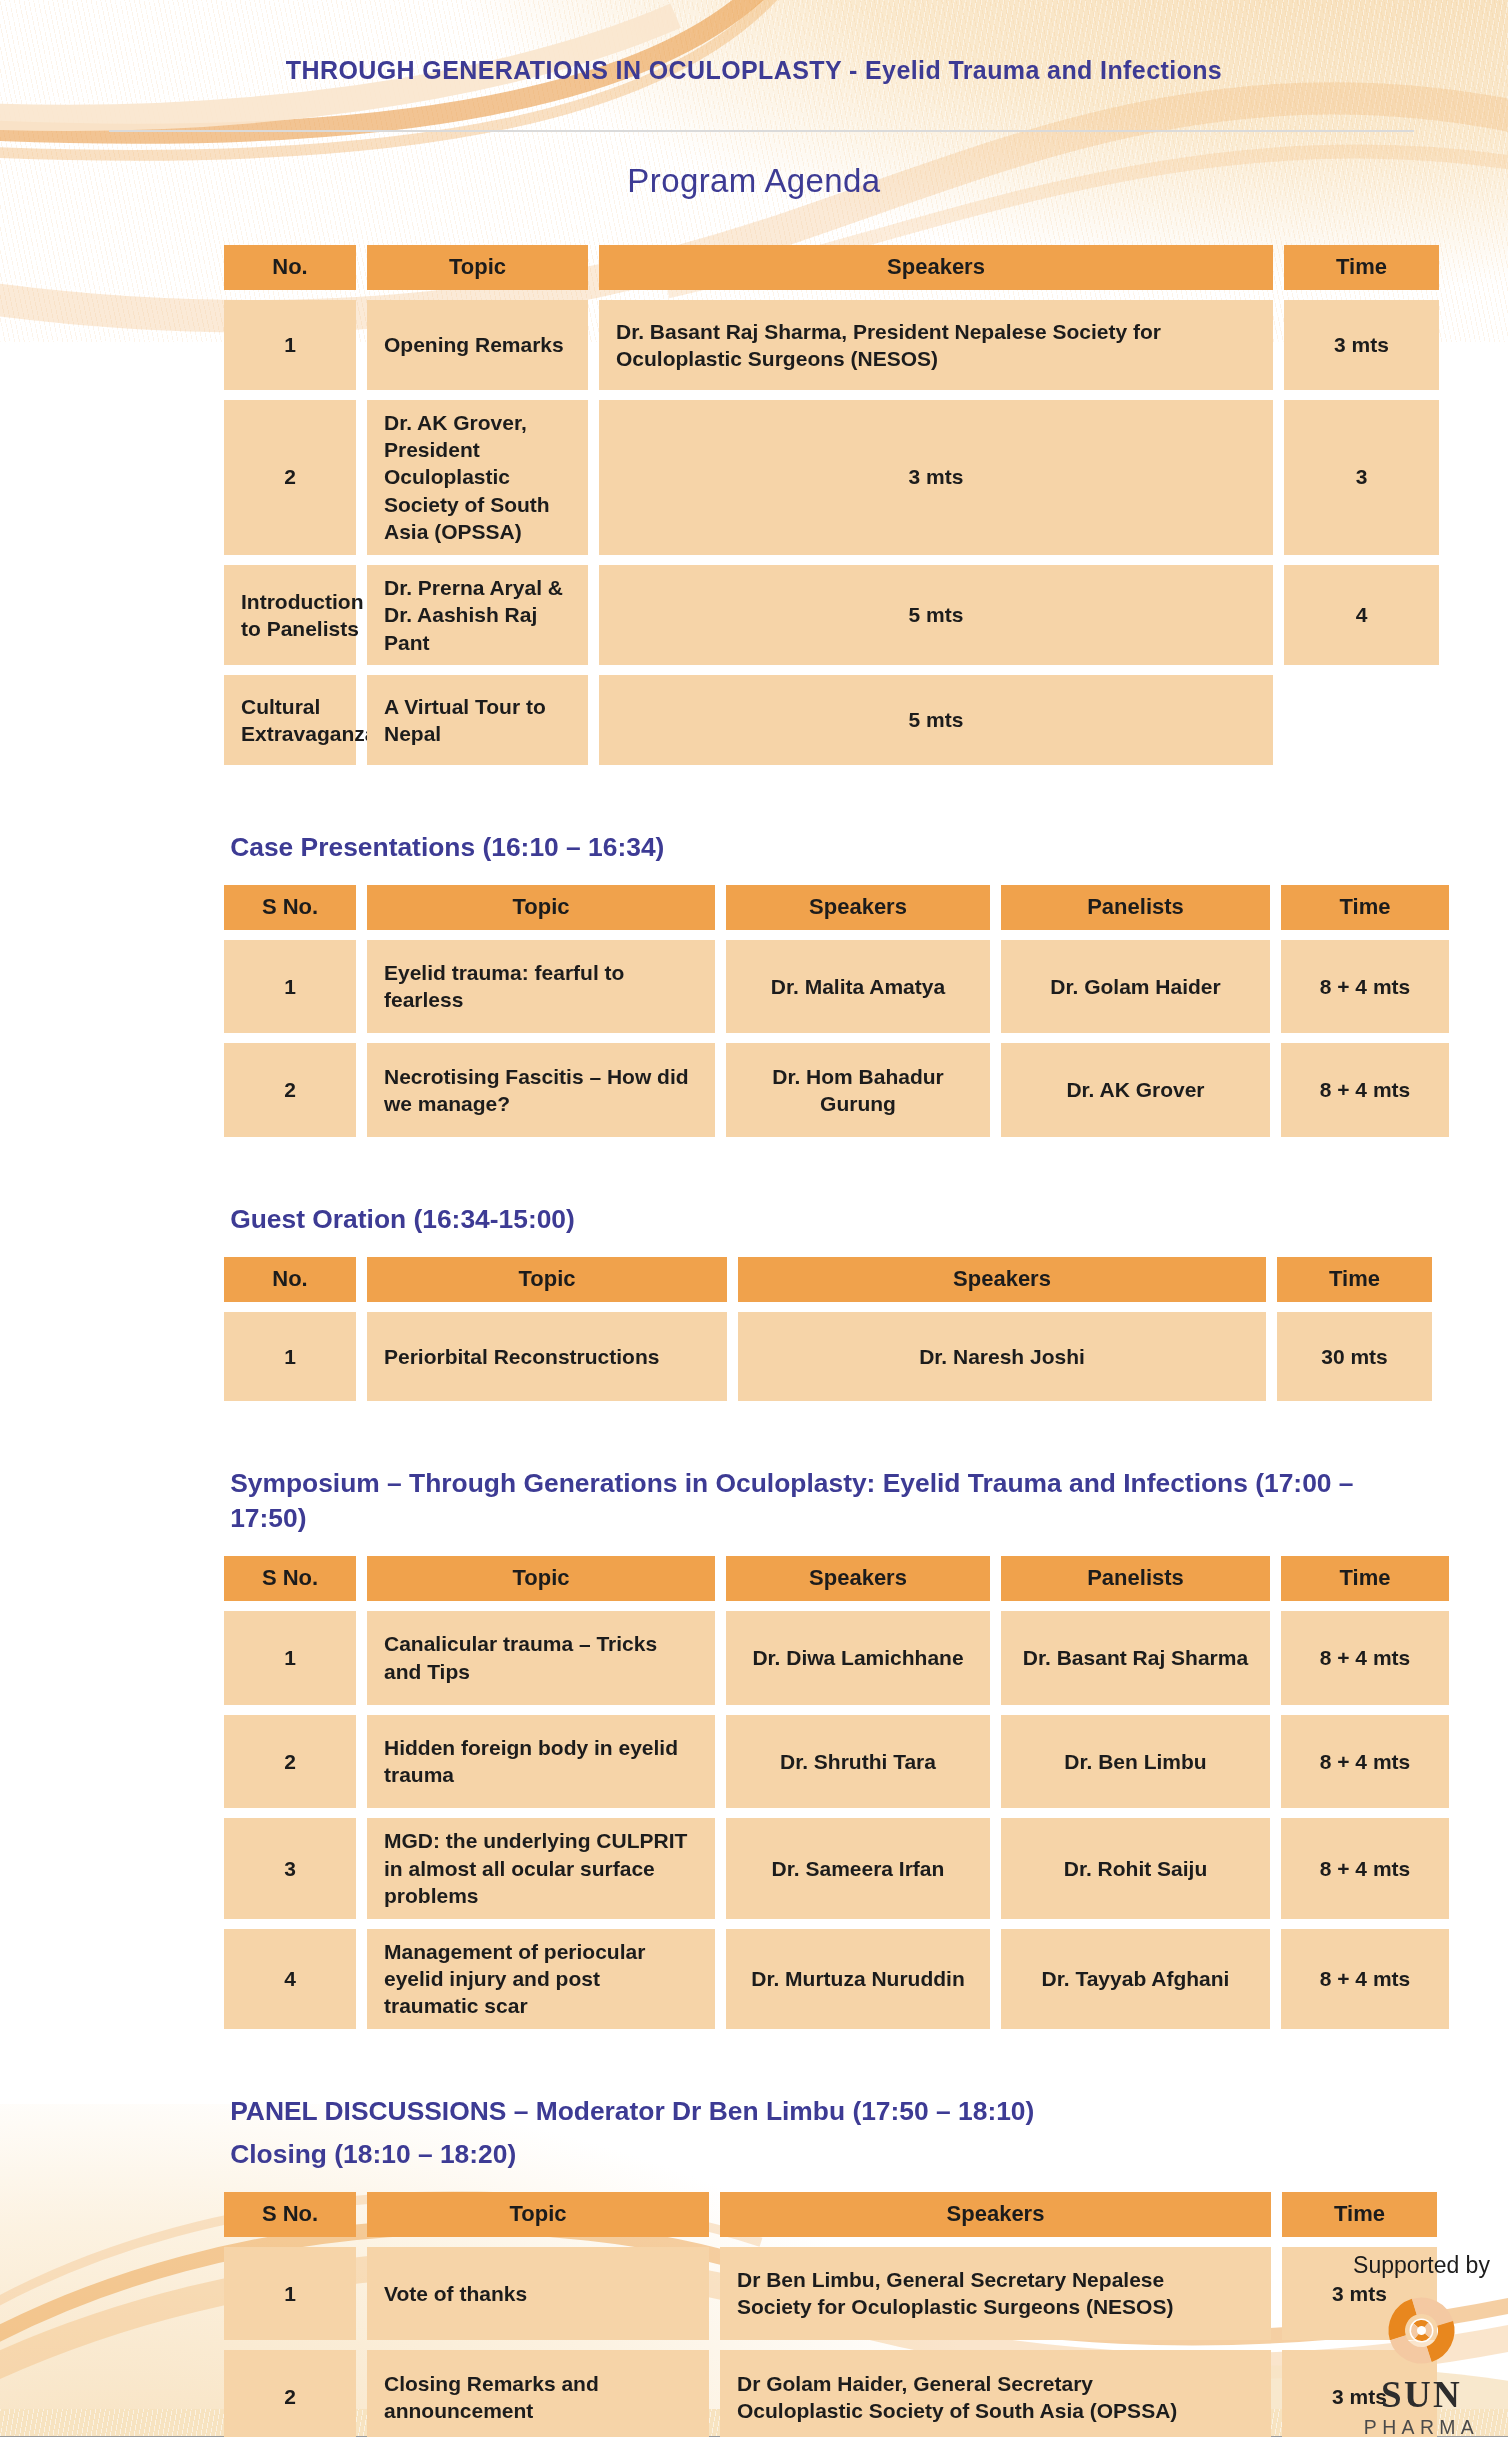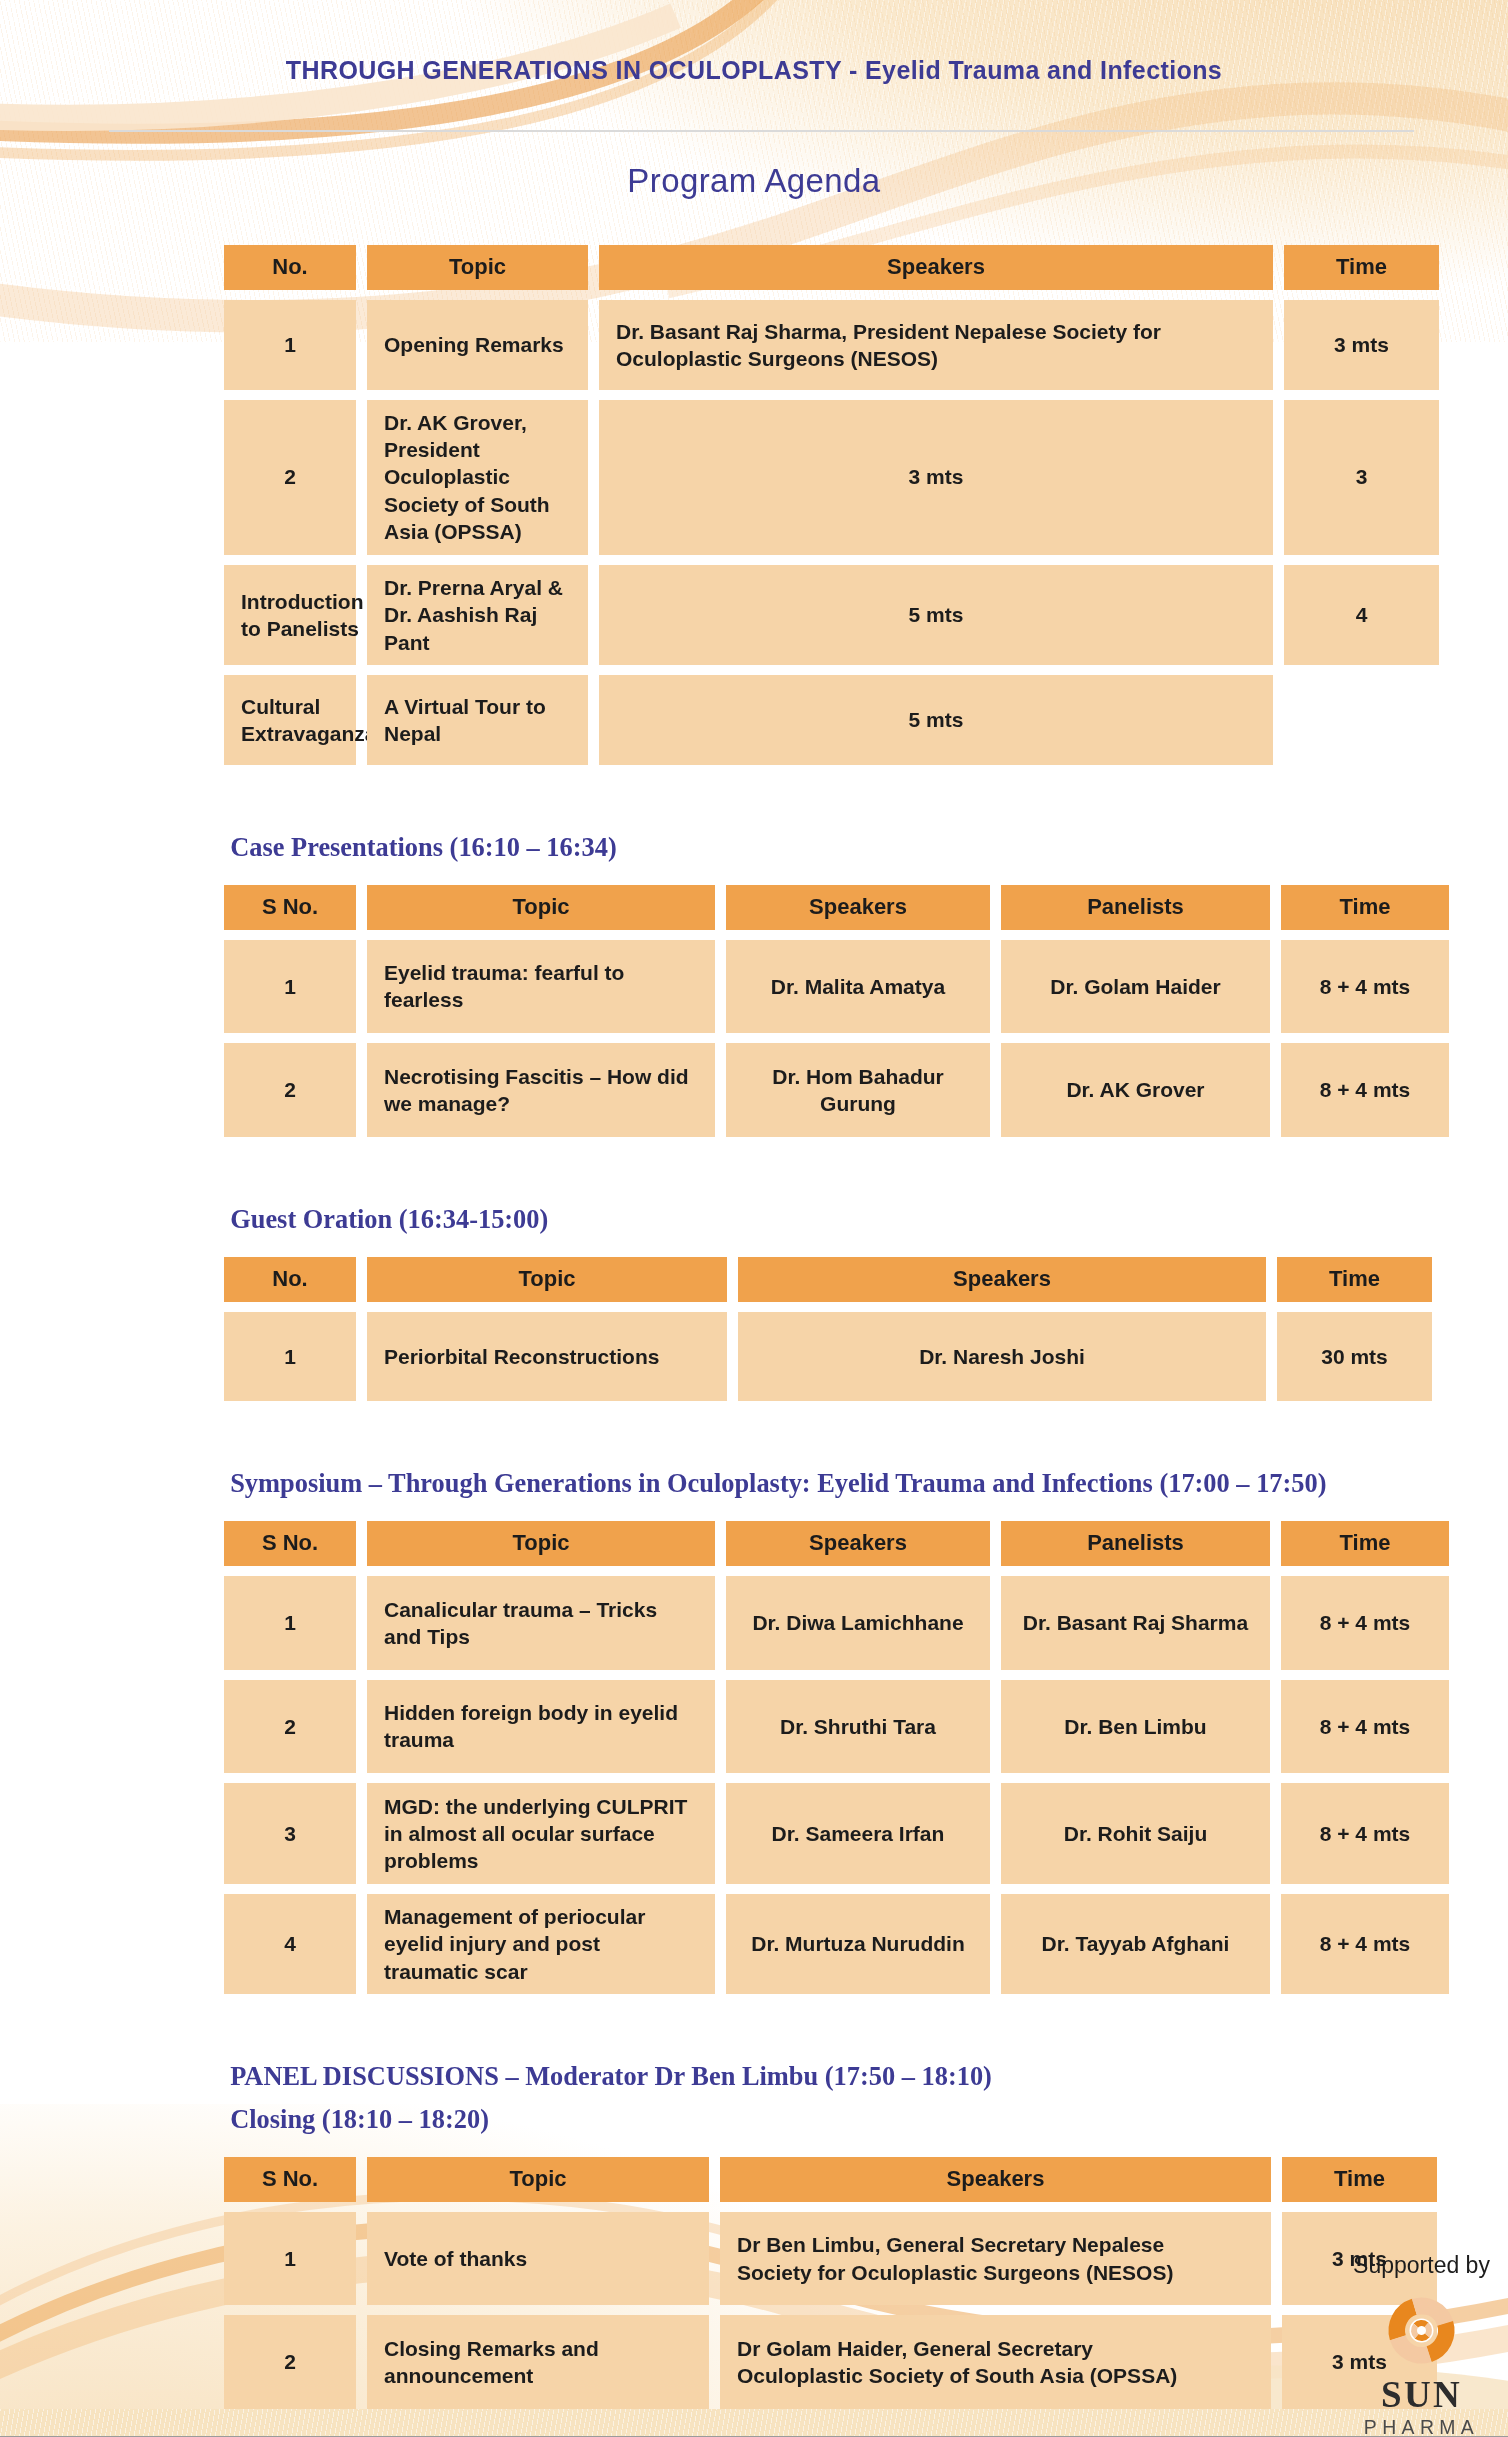--- a/index.html
+++ b/index.html
@@ -38,21 +38,21 @@
     position:absolute;top:162px;left:0;width:1508px;text-align:center;z-index:2;
     font-size:33px;font-weight:normal;color:#3d3b94;letter-spacing:0.4px;
   }
 
   
   .content{position:relative;z-index:1;padding:245px 0 0 183px;width:1224px;}
 
   .sect{margin-top:65px;margin-left:41px;}
   .sect:first-child{margin-top:0;}
   .sect-heading{
-    font-size:26.4px;font-weight:bold;color:#3d3b94;margin:0 0 7.8px 6.2px;line-height:1.32;font-family:Liberation Serif, serif;
+    font-size:26.4px;font-weight:bold;color:#3d3b94;margin:0 0 7.8px 6.2px;line-height:1.32;
   }
   .sect-heading.last{margin-bottom:20px;}
 
   .grid{display:grid;column-gap:11px;row-gap:10px;}
   .hcell{
     background:#f0a24c;min-height:45px;display:flex;align-items:center;justify-content:center;
     font-size:22px;font-weight:bold;color:#1c1c1c;text-align:center;line-height:1.1;
   }
   .cell{
     background:#f6d4a8;display:flex;align-items:center;

